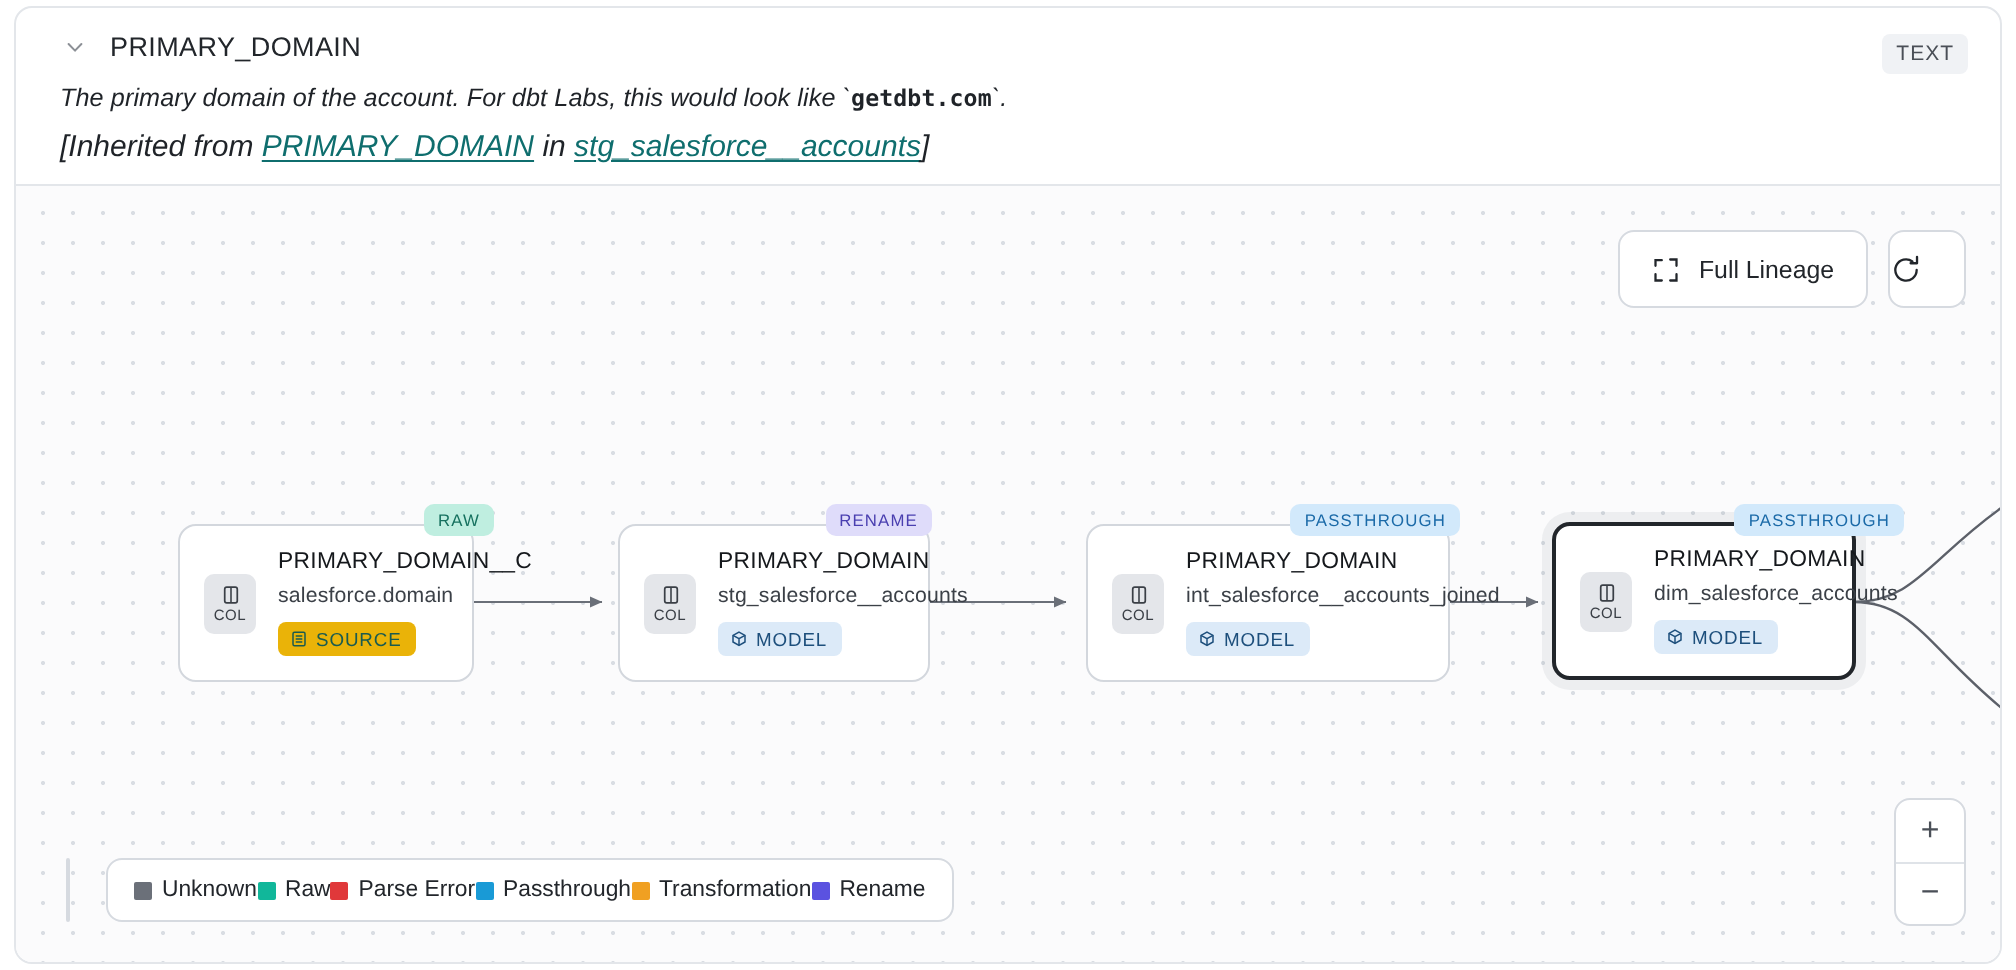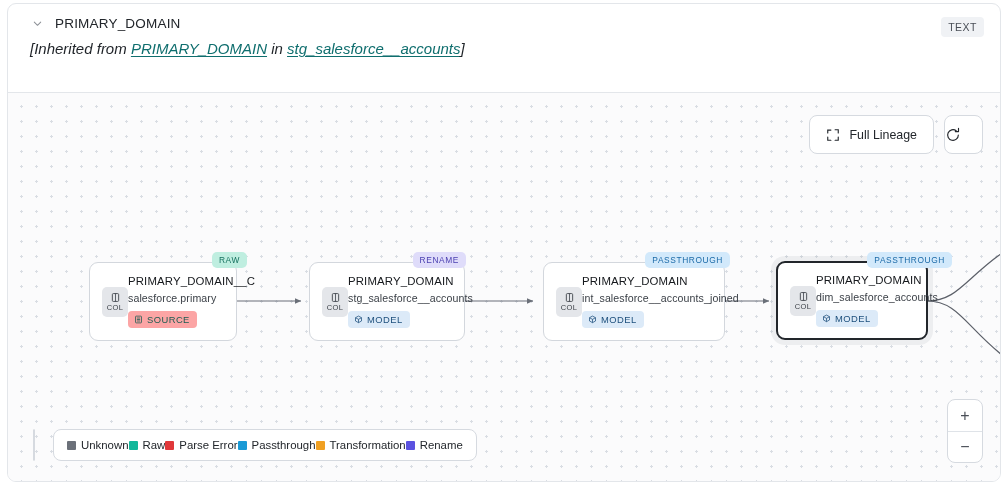--- a/index.html
+++ b/index.html
@@ -83,29 +83,29 @@
     box-shadow: 0 0 0 5px rgba(120,126,140,.10);
   }
   .col-chip {
     width: 26px; height: 30px; flex: 0 0 auto;
     background: #e4e6ea; border-radius: 5px;
     display: flex; flex-direction: column;
     align-items: center; justify-content: center; gap: 1px;
     color: #3a3f46;
   }
   .col-chip span { font-size: 7.5px; letter-spacing: .3px; line-height: 1; }
-  .node-body { }
+  .node-body { margin-left: 11px; }
   .node-name { font-size: 11.4px; color: #15181c; letter-spacing: .15px; }
   .node-sub  { font-size: 10.6px; color: #3b4047; margin-top: 5px; letter-spacing: .1px; }
   .kind {
     display: inline-flex; align-items: center; gap: 4px;
     margin-top: 7px; padding: 3px 7px 3px 6px;
     border-radius: 4px; font-size: 9.4px; letter-spacing: .45px;
   }
-  .kind.source { background: #fca5a5; color: #1a5b50; }
+  .kind.source { background: #eab308; color: #1a5b50; }
   .kind.model  { background: #dceaf8; color: #1d4f7c; }
   .badge {
     position: absolute; top: -11px;
     padding: 3px 7px; border-radius: 5px;
     font-size: 8.4px; letter-spacing: .6px; z-index: 4;
   }
   .badge.raw         { background: #bfeee0; color: #16715f; }
   .badge.rename      { background: #dfdcfa; color: #4a3fb0; }
   .badge.passthrough { background: #d2e9fb; color: #1b6aa8; }
 
@@ -164,20 +164,23 @@
       <span class="chev">
         <svg width="11" height="11" viewBox="0 0 12 12">
             <path d="M2.5 4.4 L6 8 L9.5 4.4" fill="none" stroke="currentColor" stroke-width="1.1" stroke-linecap="round" stroke-linejoin="round"></path>
           </svg>
       </span>
       <span class="title">PRIMARY_DOMAIN</span>
     </div>
 
     <span class="text-badge">TEXT</span>
 
+    <div class="desc">
+      <span>The primary domain of the account. For dbt Labs, this would look like `</span><span class="code">getdbt.com</span><span>`.</span>
+    </div>
 
     <div class="inherit">
       <span>[Inherited from </span><a href="#">PRIMARY_DOMAIN</a><span> in </span><a href="#">stg_salesforce__accounts</a><span>]</span>
     </div>
   </div>
 
   <div class="canvas">
 
     <svg class="edges">
       <defs>
@@ -196,21 +199,21 @@
       <span class="badge raw" style="right:-11px;">RAW</span>
       <div class="col-chip">
         <svg width="11" height="11" viewBox="0 0 14 14">
           <rect x="3" y="2" width="8" height="10" rx="1.3" fill="none" stroke="#3a3f46" stroke-width="1.1"></rect>
           <line x1="7" y1="2" x2="7" y2="12" stroke="#3a3f46" stroke-width="1"></line>
         </svg>
         <span>COL</span>
       </div>
       <div class="node-body">
         <div class="node-name">PRIMARY_DOMAIN__C</div>
-        <div class="node-sub">salesforce.primary</div>
+        <div class="node-sub">salesforce.domain</div>
         <div class="kind source">
           <svg width="9" height="9" viewBox="0 0 12 12">
             <rect x="2" y="1.5" width="8" height="9" rx="1" fill="none" stroke="#1a5b50" stroke-width="1"></rect>
             <line x1="3.8" y1="4" x2="8.2" y2="4" stroke="#1a5b50" stroke-width="1"></line>
             <line x1="3.8" y1="6" x2="8.2" y2="6" stroke="#1a5b50" stroke-width="1"></line>
             <line x1="3.8" y1="8" x2="8.2" y2="8" stroke="#1a5b50" stroke-width="1"></line>
           </svg>
           <span>SOURCE</span>
         </div>
       </div>

